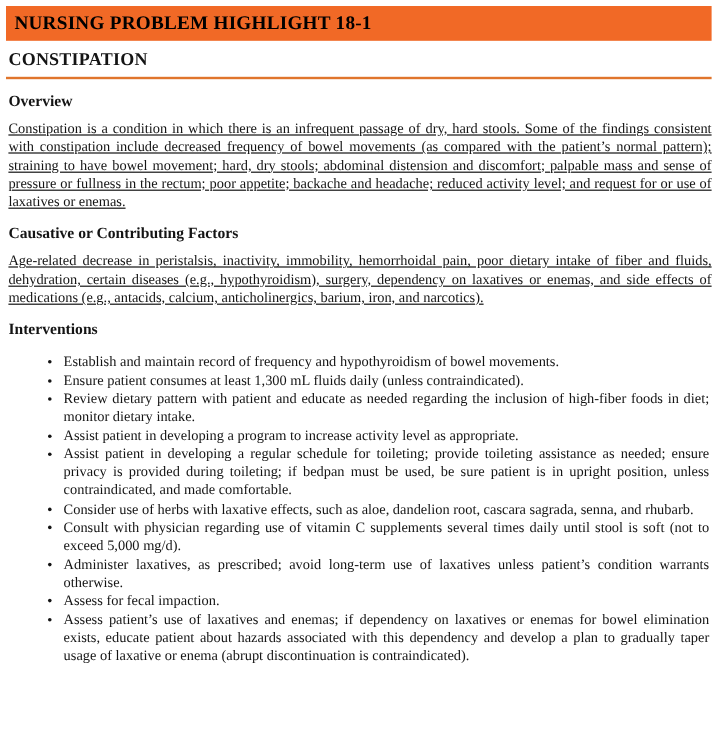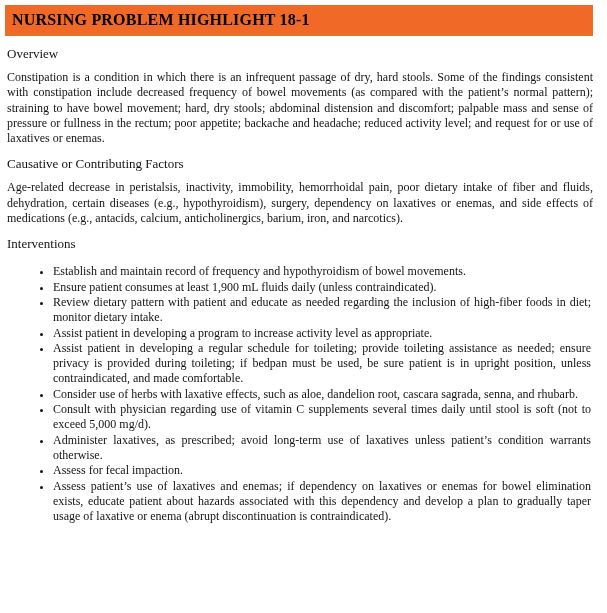--- a/index.html
+++ b/index.html
@@ -32,28 +32,29 @@
     margin: 8px 0 5px 2px;
     letter-spacing: 0.2px;
   }
   .rule {
     border: none;
     border-top: 2px solid #E0752C;
     margin: 0;
   }
   .section-heading {
     font-size: 13px;
-    font-weight: normal;
+    font-weight: bold;
     margin: 10px 0 8px 2px;
   }
   .body-text {
     font-size: 12px;
     line-height: 15.3px;
     text-align: justify;
     margin: 0 0 10px 2px;
+    text-decoration: underline;
   }
   ul.interventions-list {
     margin: 12px 0 0 0;
     padding-left: 48px;
     font-size: 12px;
     line-height: 15.3px;
   }
   ul.interventions-list li {
     text-align: justify;
     padding-right: 2px;
@@ -64,40 +65,41 @@
 </style>
 </head>
 <body>
 
 <div class="page">
 
   <div class="highlight-bar">
     <span>NURSING PROBLEM HIGHLIGHT 18-1</span>
   </div>
 
+  <div class="subtitle">CONSTIPATION</div>
   <hr class="rule">
 
   <div class="section">
     <div class="section-heading">Overview</div>
     <p class="body-text">Constipation is a condition in which there is an infrequent passage of dry, hard stools. Some of the findings consistent with constipation include decreased frequency of bowel movements (as compared with the patient’s normal pattern); straining to have bowel movement; hard, dry stools; abdominal distension and discomfort; palpable mass and sense of pressure or fullness in the rectum; poor appetite; backache and headache; reduced activity level; and request for or use of laxatives or enemas.</p>
   </div>
 
   <div class="section">
     <div class="section-heading">Causative or Contributing Factors</div>
     <p class="body-text">Age-related decrease in peristalsis, inactivity, immobility, hemorrhoidal pain, poor dietary intake of fiber and fluids, dehydration, certain diseases (e.g., hypothyroidism), surgery, dependency on laxatives or enemas, and side effects of medications (e.g., antacids, calcium, anticholinergics, barium, iron, and narcotics).</p>
   </div>
 
   <div class="section">
   </div>
 
   <div class="section">
     <div class="section-heading">Interventions</div>
     <ul class="interventions-list">
       <li>Establish and maintain record of frequency and hypothyroidism of bowel movements.</li>
-      <li>Ensure patient consumes at least 1,900 mL fluids daily (unless contraindicated).</li>
+      <li>Ensure patient consumes at least 1,300 mL fluids daily (unless contraindicated).</li>
       <li>Review dietary pattern with patient and educate as needed regarding the inclusion of high-fiber foods in diet; monitor dietary intake.</li>
       <li>Assist patient in developing a program to increase activity level as appropriate.</li>
       <li>Assist patient in developing a regular schedule for toileting; provide toileting assistance as needed; ensure privacy is provided during toileting; if bedpan must be used, be sure patient is in upright position, unless contraindicated, and made comfortable.</li>
       <li>Consider use of herbs with laxative effects, such as aloe, dandelion root, cascara sagrada, senna, and rhubarb.</li>
       <li>Consult with physician regarding use of vitamin C supplements several times daily until stool is soft (not to exceed 5,000 mg/d).</li>
       <li>Administer laxatives, as prescribed; avoid long-term use of laxatives unless patient’s condition warrants otherwise.</li>
       <li>Assess for fecal impaction.</li>
       <li>Assess patient’s use of laxatives and enemas; if dependency on laxatives or enemas for bowel elimination exists, educate patient about hazards associated with this dependency and develop a plan to gradually taper usage of laxative or enema (abrupt discontinuation is contraindicated).</li>
 
     </ul>

